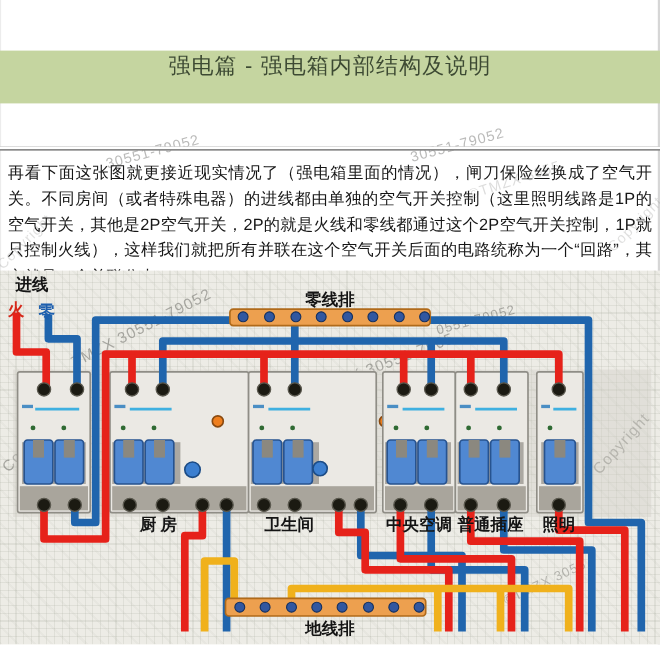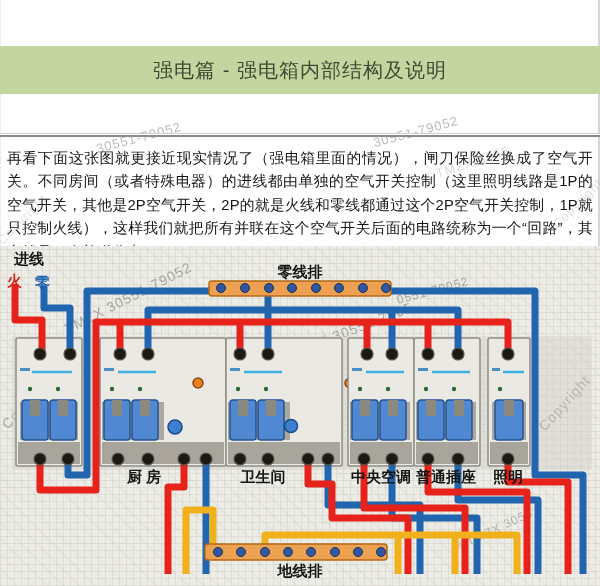--- a/index.html
+++ b/index.html
@@ -5,21 +5,21 @@
   html,body{margin:0;padding:0;background:#fff;}
   .page{
     position:relative;width:600px;height:586px;overflow:hidden;
     background:#ffffff;
     font-family:"Liberation Sans","DejaVu Sans",sans-serif;
     box-shadow:inset -2px 0 0 #d6d6d6, inset 1px 0 0 #ececec;
   }
   .title-band{
     position:absolute;left:0;top:46px;width:600px;height:48px;
     background:#c5d5a0;
-    display:flex;align-items:center;justify-content:center;
+    display:flex;justify-content:center;
   }
   .title-band h1{
     margin:0;font-size:20px;font-weight:normal;color:#3d4a33;letter-spacing:1px;
   }
   .rule{
     position:absolute;left:0;top:133px;width:600px;height:4px;
     background:linear-gradient(#cfcfcf 0 1px,#ffffff 1px 2px,#8a8a8a 2px 4px);
   }
   .intro{
     position:absolute;left:7px;top:147px;width:586px;

